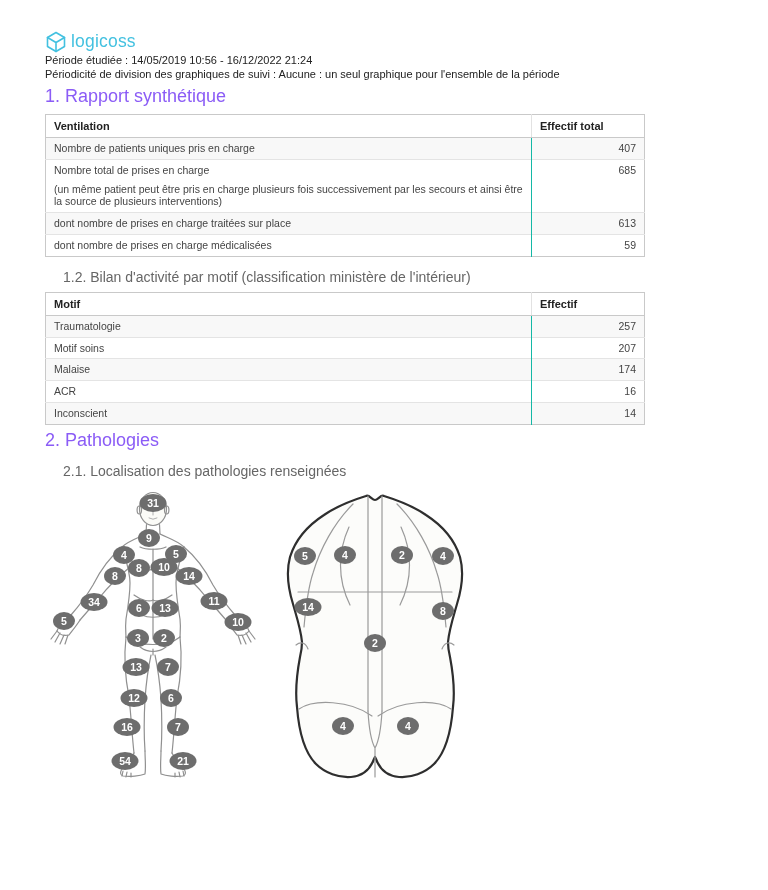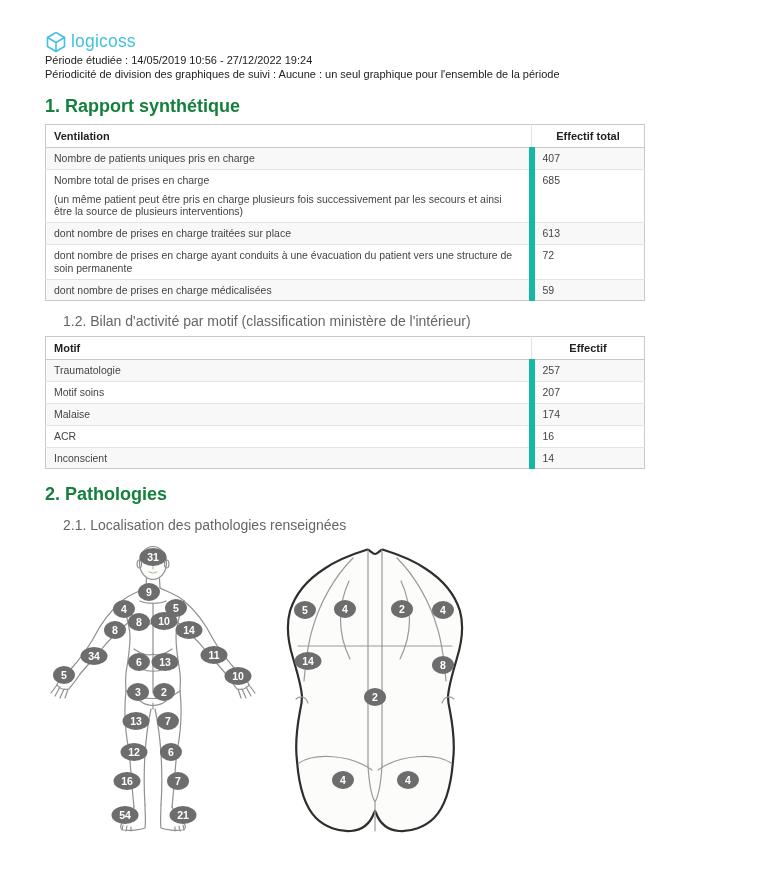--- a/index.html
+++ b/index.html
@@ -11,39 +11,39 @@
   .page{padding:31px 45px 0 45px;}
 
   
   .logo{display:flex;gap:4px;}
   .logo-text{font-size:17.5px;color:#43c1e0;letter-spacing:.2px;}
 
   
   .meta{font-size:11px;line-height:14px;color:#222;}
 
   
-  h1{font-size:18px;font-weight:700;color:#15803d;margin:15px 0 0 0;}
+  h1{font-size:18px;font-weight:400;color:#8b5cf6;margin:5px 0 0 0;}
   h2{font-size:14px;font-weight:400;color:#666;margin:12px 0 0 18px;}
 
   
   table.data-table{
     border-collapse:collapse;width:600px;margin-top:7px;
     font-size:10.5px;color:#444;border:1px solid #c9c9c9;
     table-layout:fixed;
     padding-left:31px;
   }
   table.data-table th{
     font-size:11px;font-weight:bold;color:#222;text-align:left;
     padding:5px 8px;background:#fff;border-bottom:1px solid #c9c9c9;
   }
-  table.data-table th.value-col{width:96px;text-align:center;border-left:1px solid #e2e2e2;}
+  table.data-table th.value-col{width:96px;border-left:1px solid #e2e2e2;}
   table.data-table td{
     padding:4px 8px;border-top:1px solid #e4e4e4;vertical-align:top;line-height:1.22;
   }
-  table.data-table td.c-value{text-align:left;border-left:6px solid #14b8a6;}
+  table.data-table td.c-value{text-align:right;border-left:1px solid #14b8a6;}
   table.data-table tbody tr:nth-child(odd){background:#f8f8f8;}
   .note{margin-top:6px;}
 
   
   .intro{font-size:11px;line-height:14px;margin-top:9px;color:#222;}
 
   
   .figure-wrap{margin:8px 0 0 5px;}
   .body-sketch{stroke-linecap:round;stroke-linejoin:round;}
   .front-line{fill:none;stroke:#909090;stroke-width:1.2;}
@@ -65,21 +65,21 @@
     <svg width="22" height="22" viewBox="0 0 22 22">
       <g fill="none" stroke="#43c1e0" stroke-width="1.6" stroke-linejoin="round" stroke-linecap="round">
         <path d="M11,1.5 L19.5,6.5 L19.5,15.5 L11,20.5 L2.5,15.5 L2.5,6.5 Z"></path>
         <path d="M2.5,6.5 L11,11.5 L19.5,6.5 M11,11.5 L11,20.5"></path>
       </g>
     </svg>
     <span class="logo-text">logicoss</span>
   </div>
 
   <div class="meta">
-    <div>Période étudiée : 14/05/2019 10:56 - 27/12/2022 19:24</div>
+    <div>Période étudiée : 14/05/2019 10:56 - 16/12/2022 21:24</div>
     <div>Périodicité de division des graphiques de suivi : Aucune : un seul graphique pour l'ensemble de la période</div>
   </div>
 
   <h1>1. Rapport synthétique</h1>
 
   <table class="data-table">
     <thead>
       <tr>
         <th>Ventilation</th>
         <th class="value-col">Effectif total</th>
@@ -97,26 +97,20 @@
             <div>Nombre total de prises en charge</div>
             <div class="note">(un même patient peut être pris en charge plusieurs fois successivement par les secours et ainsi être la source de plusieurs interventions)</div>
           </td>
           <td class="c-value">685</td>
         </tr>
         <tr>
           <td>
             <div>dont nombre de prises en charge traitées sur place</div>
           </td>
           <td class="c-value">613</td>
-        </tr>
-        <tr>
-          <td>
-            <div>dont nombre de prises en charge ayant conduits à une évacuation du patient vers une structure de soin permanente</div>
-          </td>
-          <td class="c-value">72</td>
         </tr>
         <tr>
           <td>
             <div>dont nombre de prises en charge médicalisées</div>
           </td>
           <td class="c-value">59</td>
         </tr>
       </tbody>
   </table>
 

